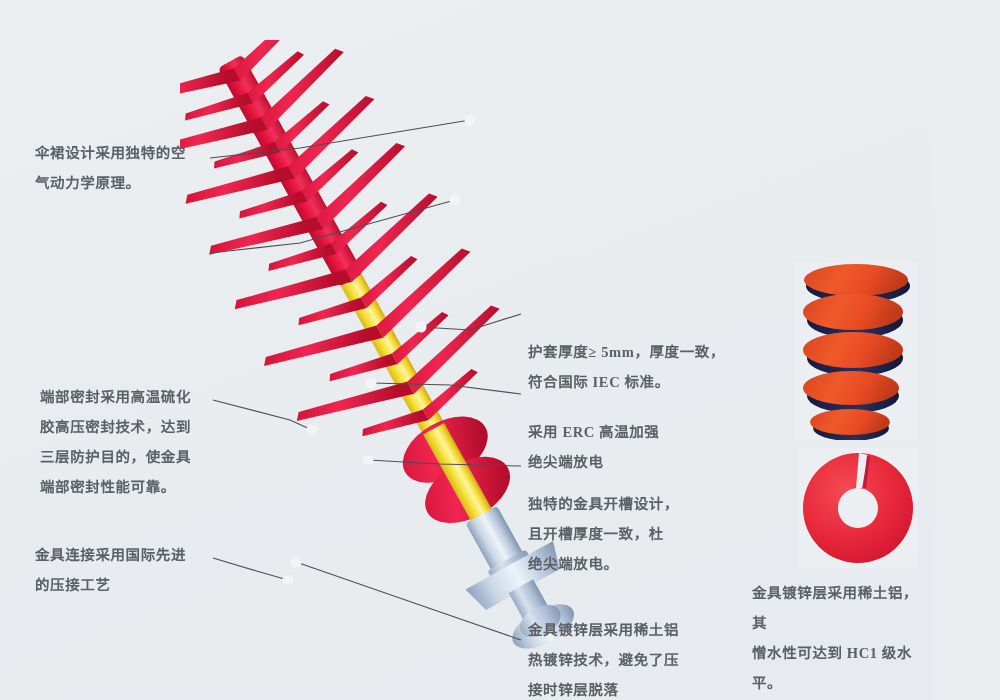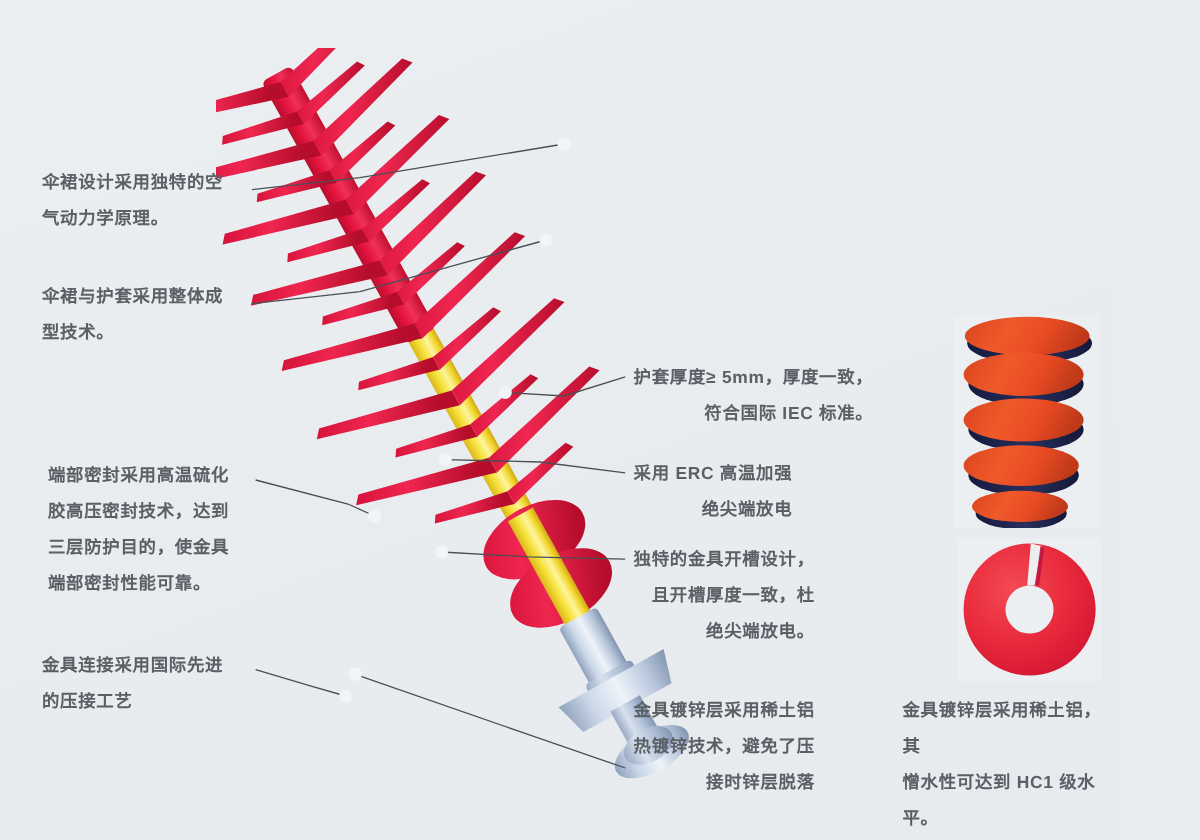--- a/index.html
+++ b/index.html
@@ -8,34 +8,35 @@
     width:1000px;height:700px;
     background:#eaedf0;
     font-family:"Liberation Sans","DejaVu Sans",sans-serif;
     overflow:hidden;
     position:relative;
   }
   #stage{
     position:absolute;inset:0;
     width:932px;height:700px;
     background:linear-gradient(160deg,#eceff2 0%,#e9ecef 55%,#e7eaee 100%);
+    font-family:Liberation Serif, serif;
   }
 
   
   .callout{
     position:absolute;
     color:#5b6066;
     font-size:14.5px;
     line-height:30px;
     letter-spacing:.6px;
     white-space:pre-line;
     font-weight:600;
   }
   .callout.left{text-align:left;}
-  .callout.right{text-align:right;}
+  .callout.right{text-align:left;margin-top:37px;}
 
   .cap{
     position:absolute;
     color:#5b6066;
     font-size:14.5px;
     line-height:30px;
     letter-spacing:.6px;
     white-space:pre-line;
     font-weight:600;
   }
@@ -195,22 +196,20 @@
         <circle cx="288" cy="580" r="5.5" fill="#f2f4f7"></circle>
         <circle cx="421" cy="327" r="5.5" fill="#f2f4f7"></circle>
         <circle cx="371" cy="383" r="5.5" fill="#f2f4f7"></circle>
         <circle cx="368" cy="460" r="5.5" fill="#f2f4f7"></circle>
         <circle cx="296" cy="562" r="5.5" fill="#f2f4f7"></circle>
       </g>
   </svg>
 
   <div class="callout left" style="left: 35px; top: 138px;">伞裙设计采用独特的空
 气动力学原理。</div>
-  <div class="callout left" style="left: 35px; top: 233px;">伞裙与护套采用整体成
-型技术。</div>
   <div class="callout left" style="left: 40px; top: 382px;">端部密封采用高温硫化
 胶高压密封技术，达到
 三层防护目的，使金具
 端部密封性能可靠。</div>
   <div class="callout left" style="left: 35px; top: 540px;">金具连接采用国际先进
 的压接工艺</div>
 
   <div class="callout right" style="left: 528px; top: 300px;">护套厚度≥ 5mm，厚度一致，
 符合国际 IEC 标准。</div>
   <div class="callout right" style="left: 528px; top: 380px;">采用 ERC 高温加强

